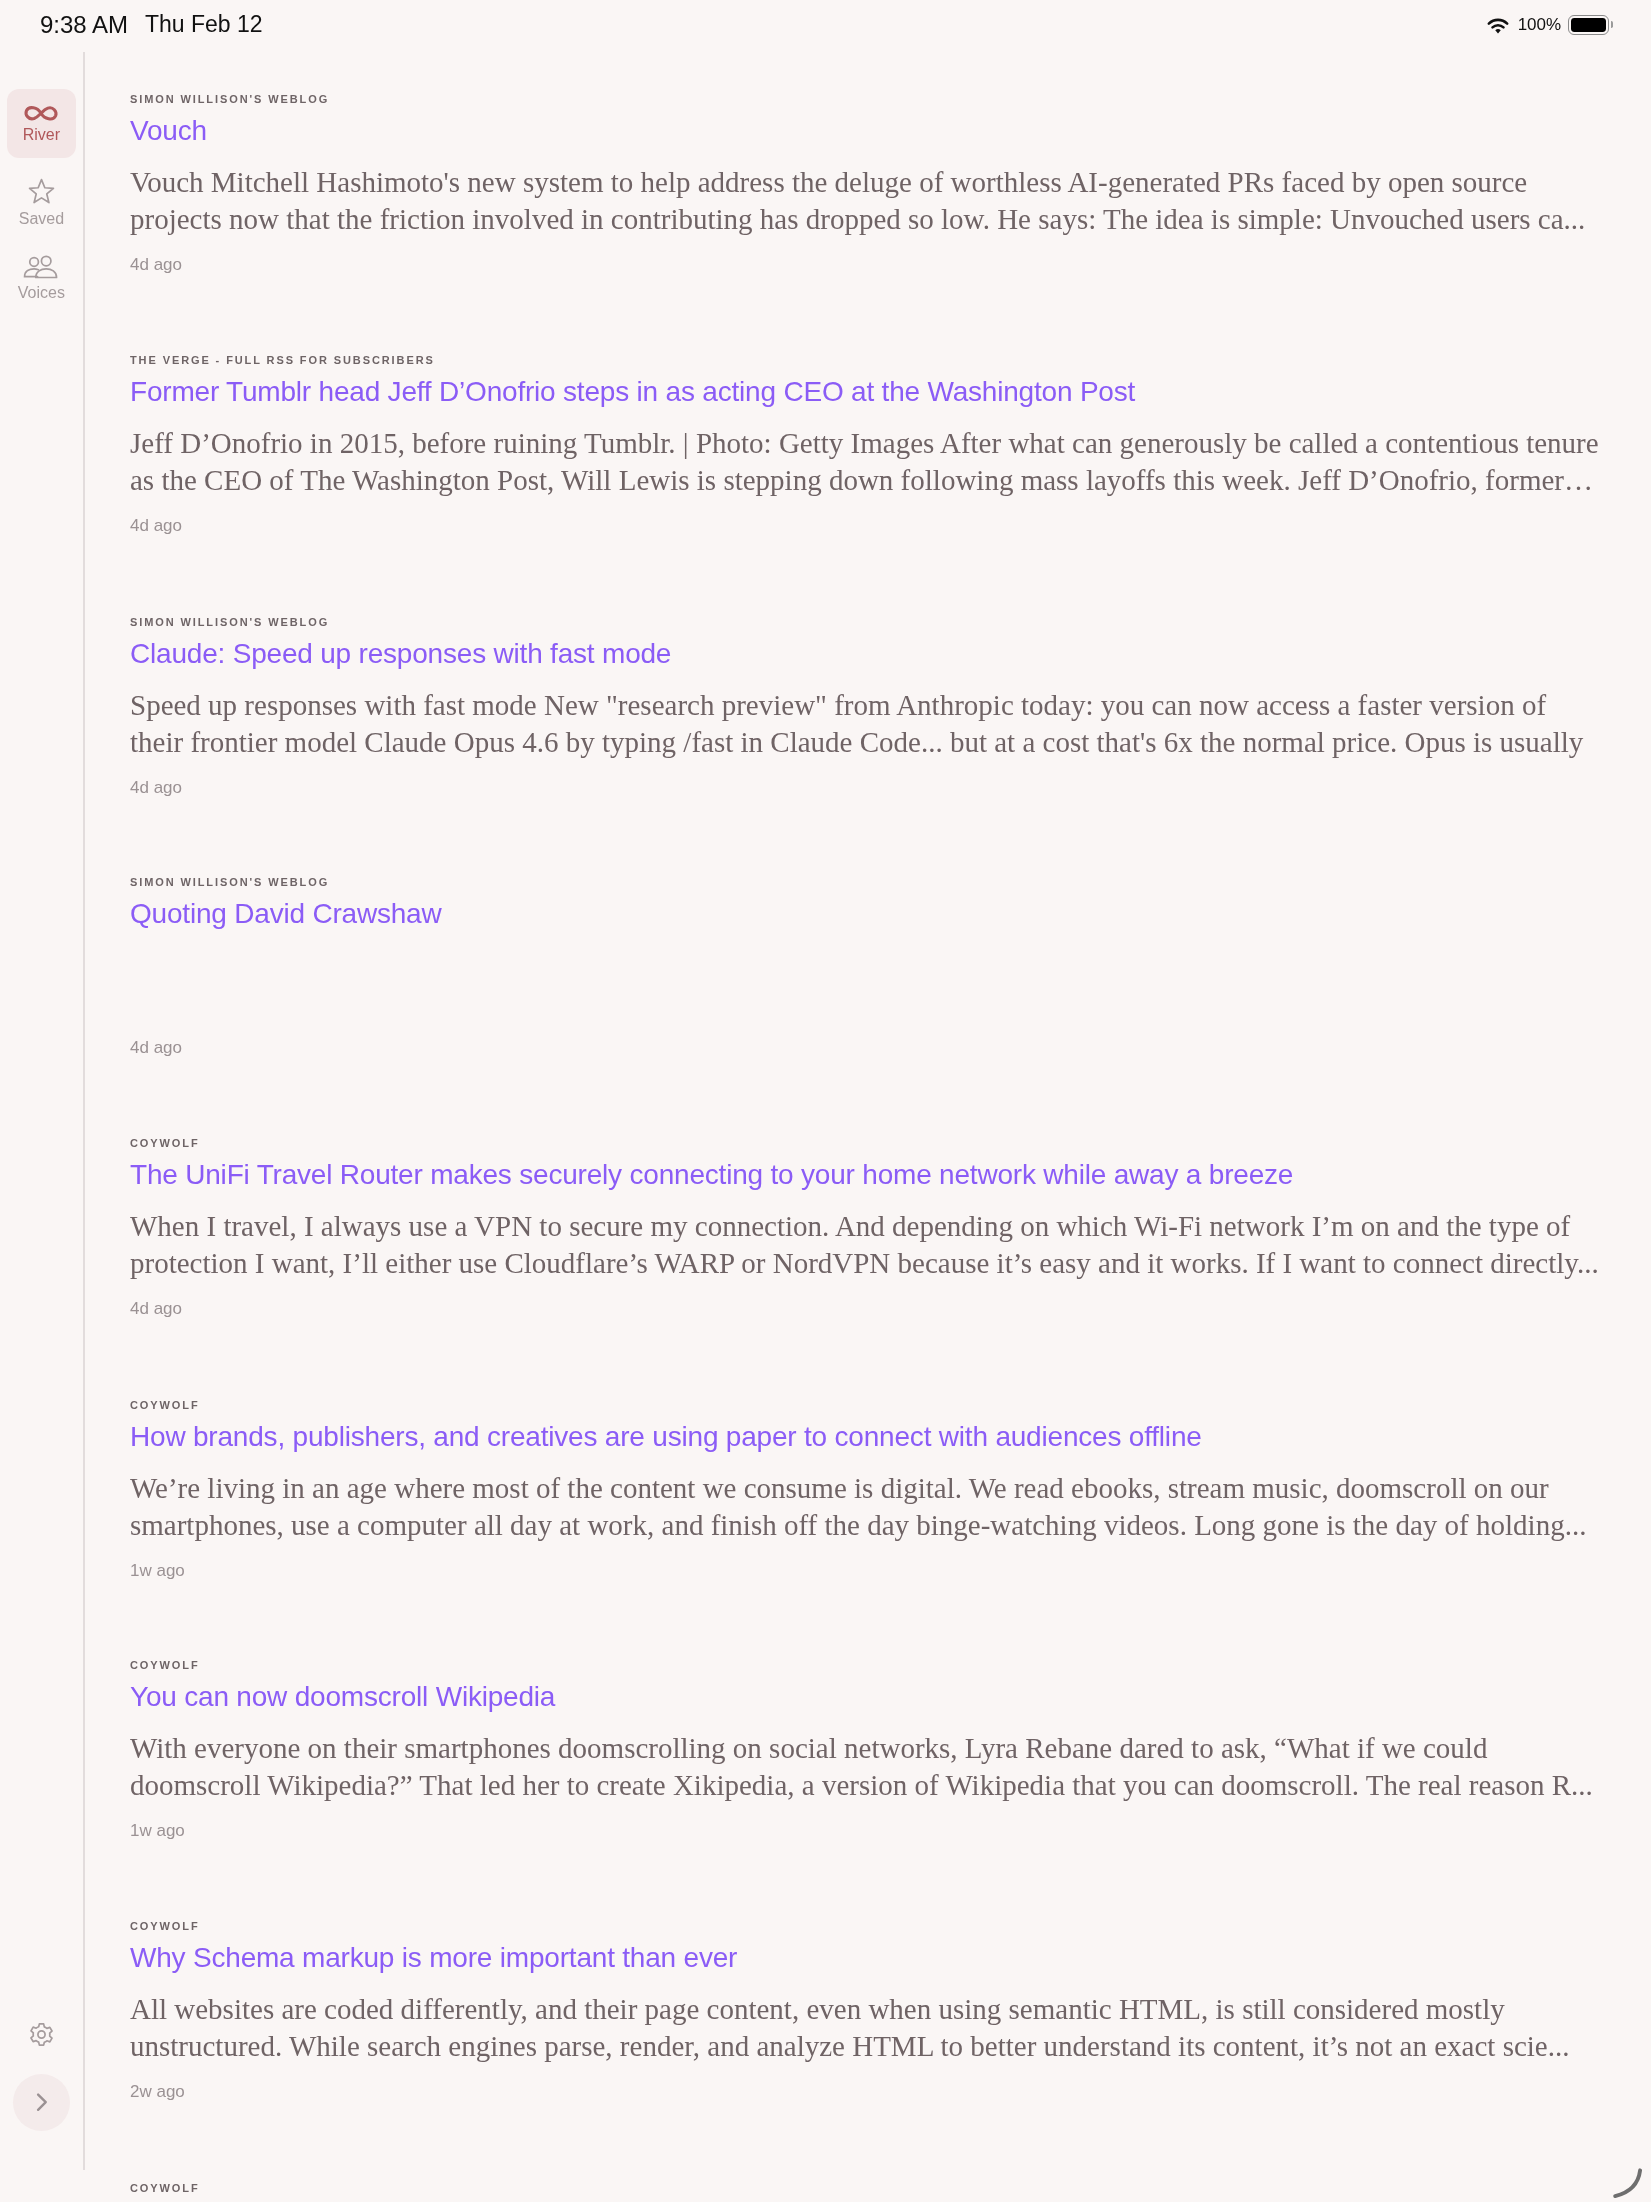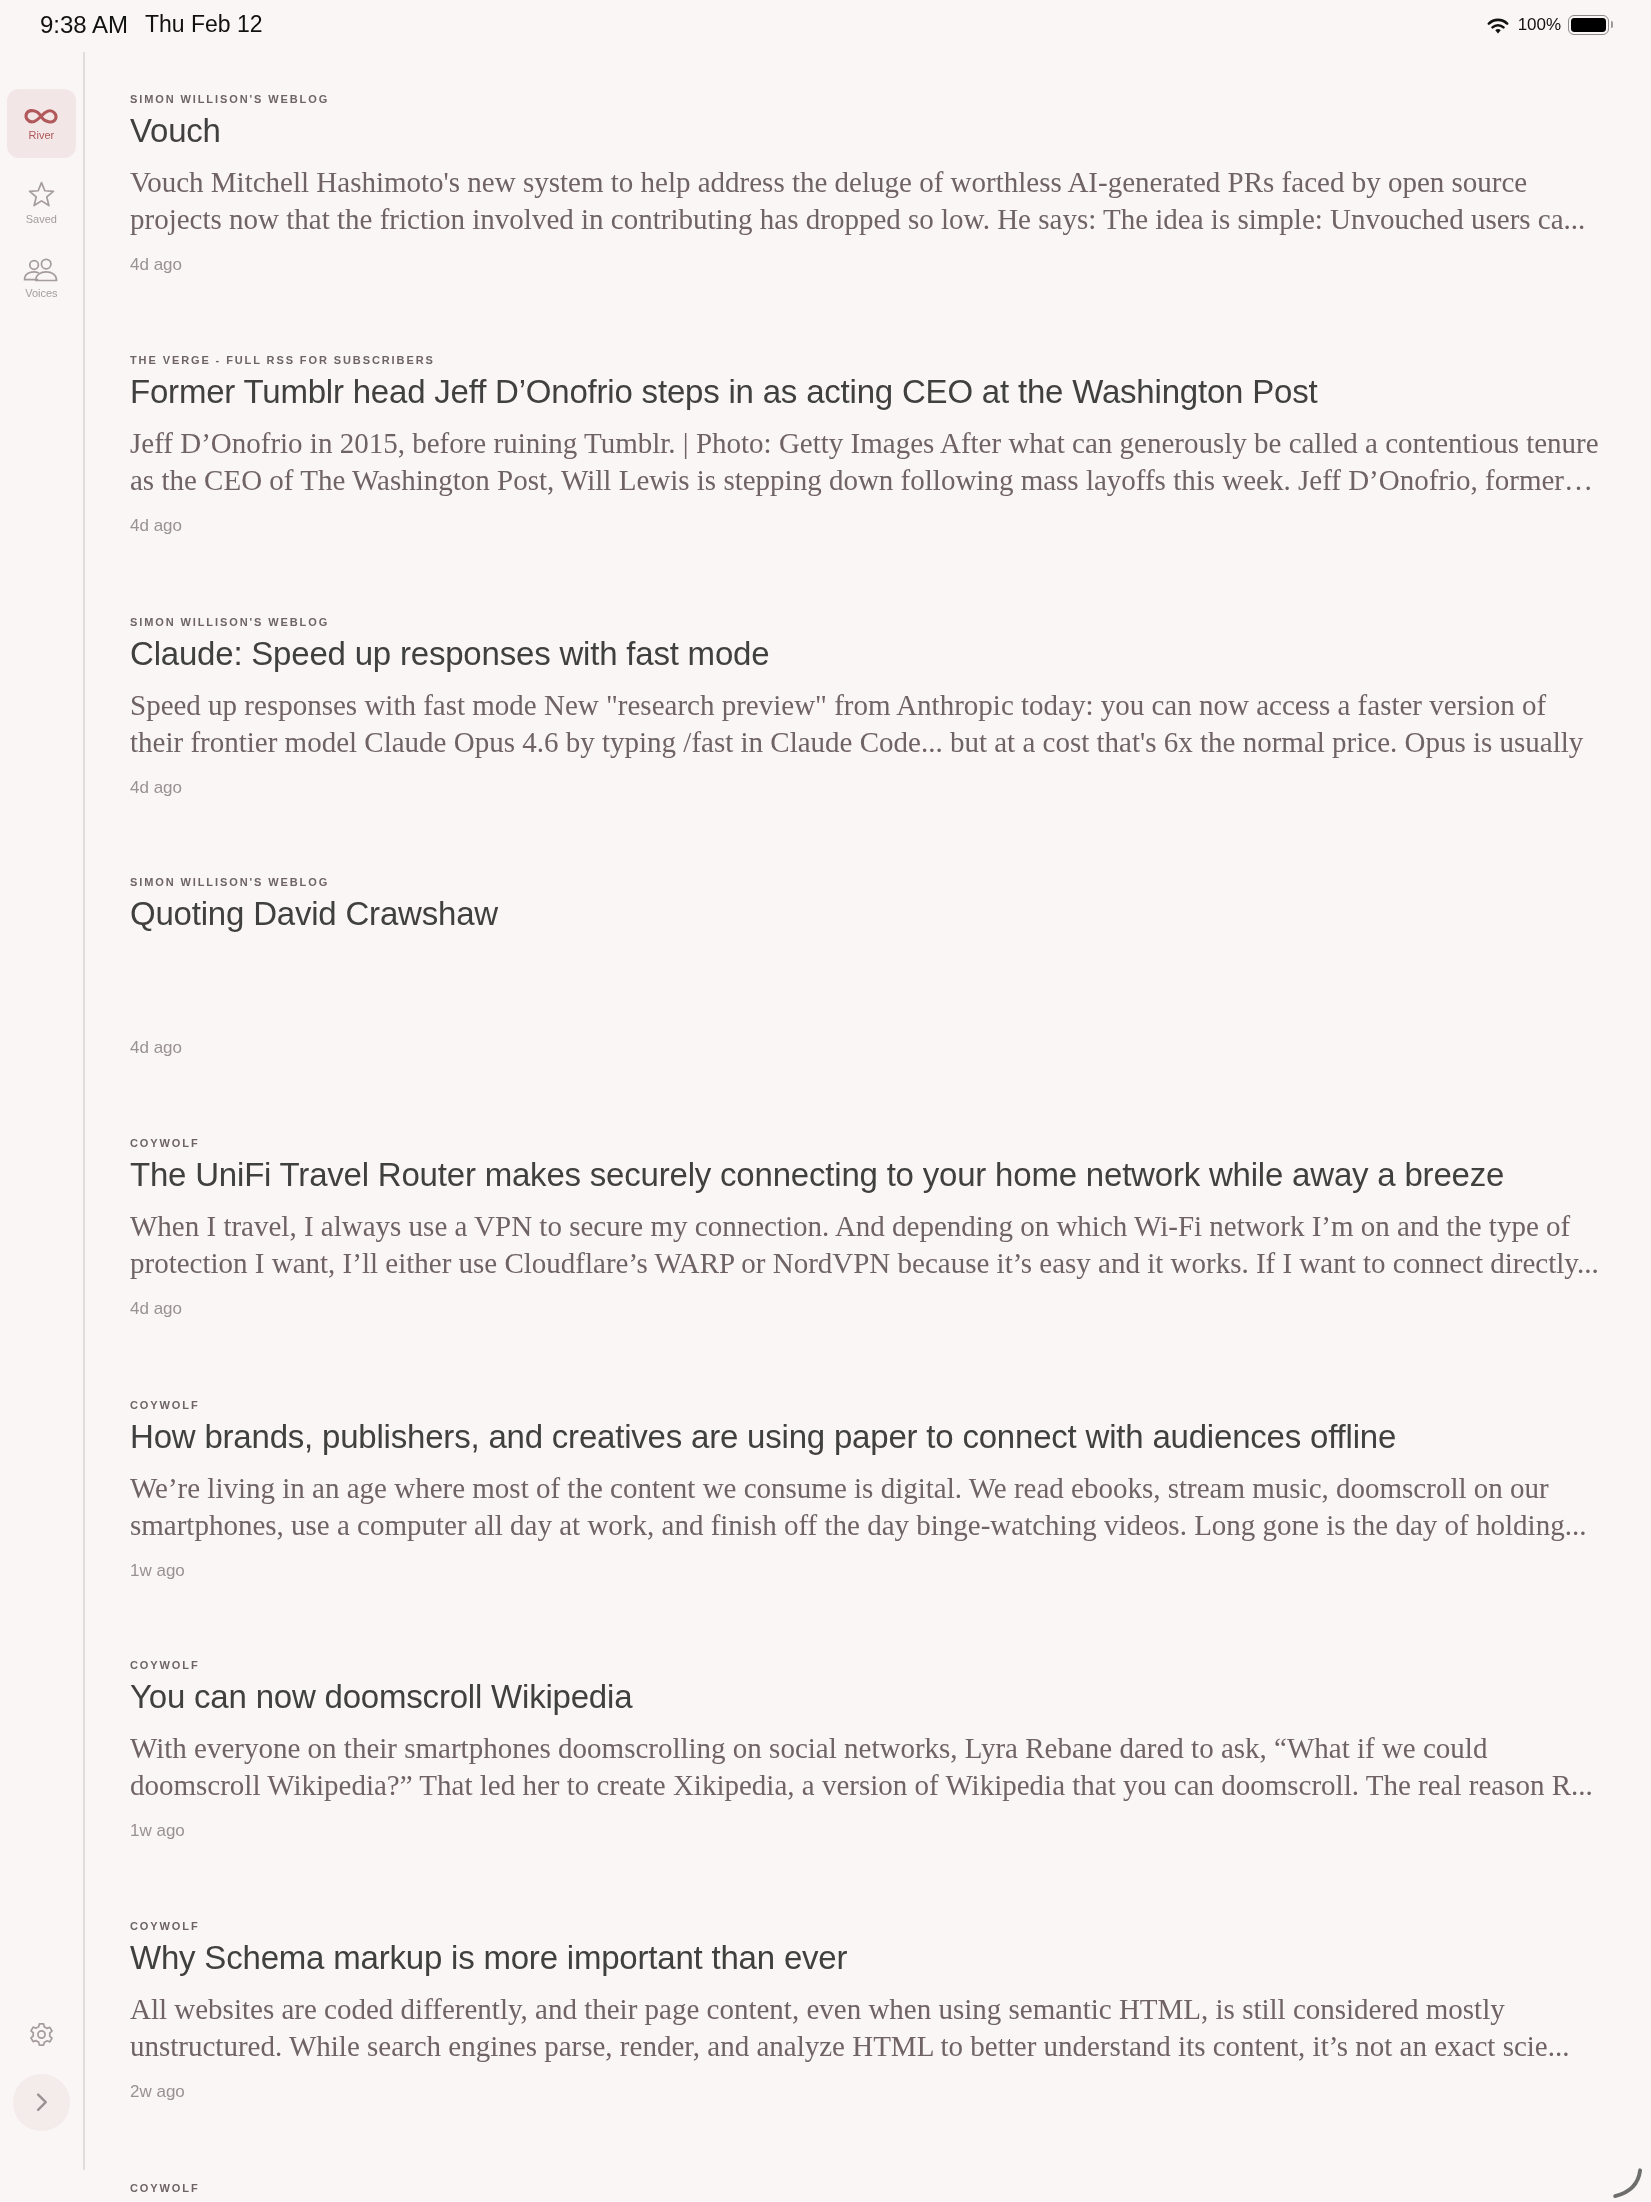--- a/index.html
+++ b/index.html
@@ -46,21 +46,21 @@
     position: absolute; left: 83px; top: 52px; width: 1.7px; height: 2118px;
     background: #e2dcdc;
   }
   .nav-item {
     position: absolute; left: 6.9px; width: 69px; height: 69px;
     border-radius: 12px; display: flex; flex-direction: column;
     align-items: center; justify-content: center; gap: 3.4px;
     cursor: pointer;
   }
   .nav-item.active { background: #f3e6e6; }
-  .nav-item .nav-label { font-size: 11px; color: #a59c9d; }
+  .nav-item .nav-label { font-size: 16px; color: #a59c9d; }
   .nav-item.active .nav-label { color: #b0585a; }
   .nav-item svg { display: block; }
   .nav-river { top: 37px; }
   .nav-saved { top: 116px; }
   .nav-voices { top: 192px; }
 
   .settings-btn {
     position: absolute; left: 25px; top: 2018px; width: 33px; height: 33px;
     display: flex; align-items: center; justify-content: center; cursor: pointer;
   }
@@ -77,21 +77,21 @@
   .article {
     position: absolute; left: 0; width: 1480px; height: 261px; cursor: pointer;
   }
   .source {
     position: absolute; top: 0; left: 0; height: 20.6px; line-height: 20.6px;
     font-size: 11px; font-weight: 700; letter-spacing: 1.9px;
     color: #6e6466; text-transform: uppercase; white-space: nowrap;
   }
   .title {
     position: absolute; top: 23px; left: 0; height: 38px; line-height: 38px;
-    font-size: 33px; font-weight: 500; color: #404040; white-space: nowrap;
+    font-size: 28px; font-weight: 500; color: #8b5cf6; white-space: nowrap;
     letter-spacing: -0.2px;
   }
   .snippet {
     position: absolute; top: 75px; left: 0; width: 1476px;
     font-family: Liberation Serif, serif; font-size: 29px; line-height: 37px;
     color: #6f6365;
     display: -webkit-box; -webkit-line-clamp: 2; -webkit-box-orient: vertical;
     overflow: hidden; height: 75px;
   }
   .time {

